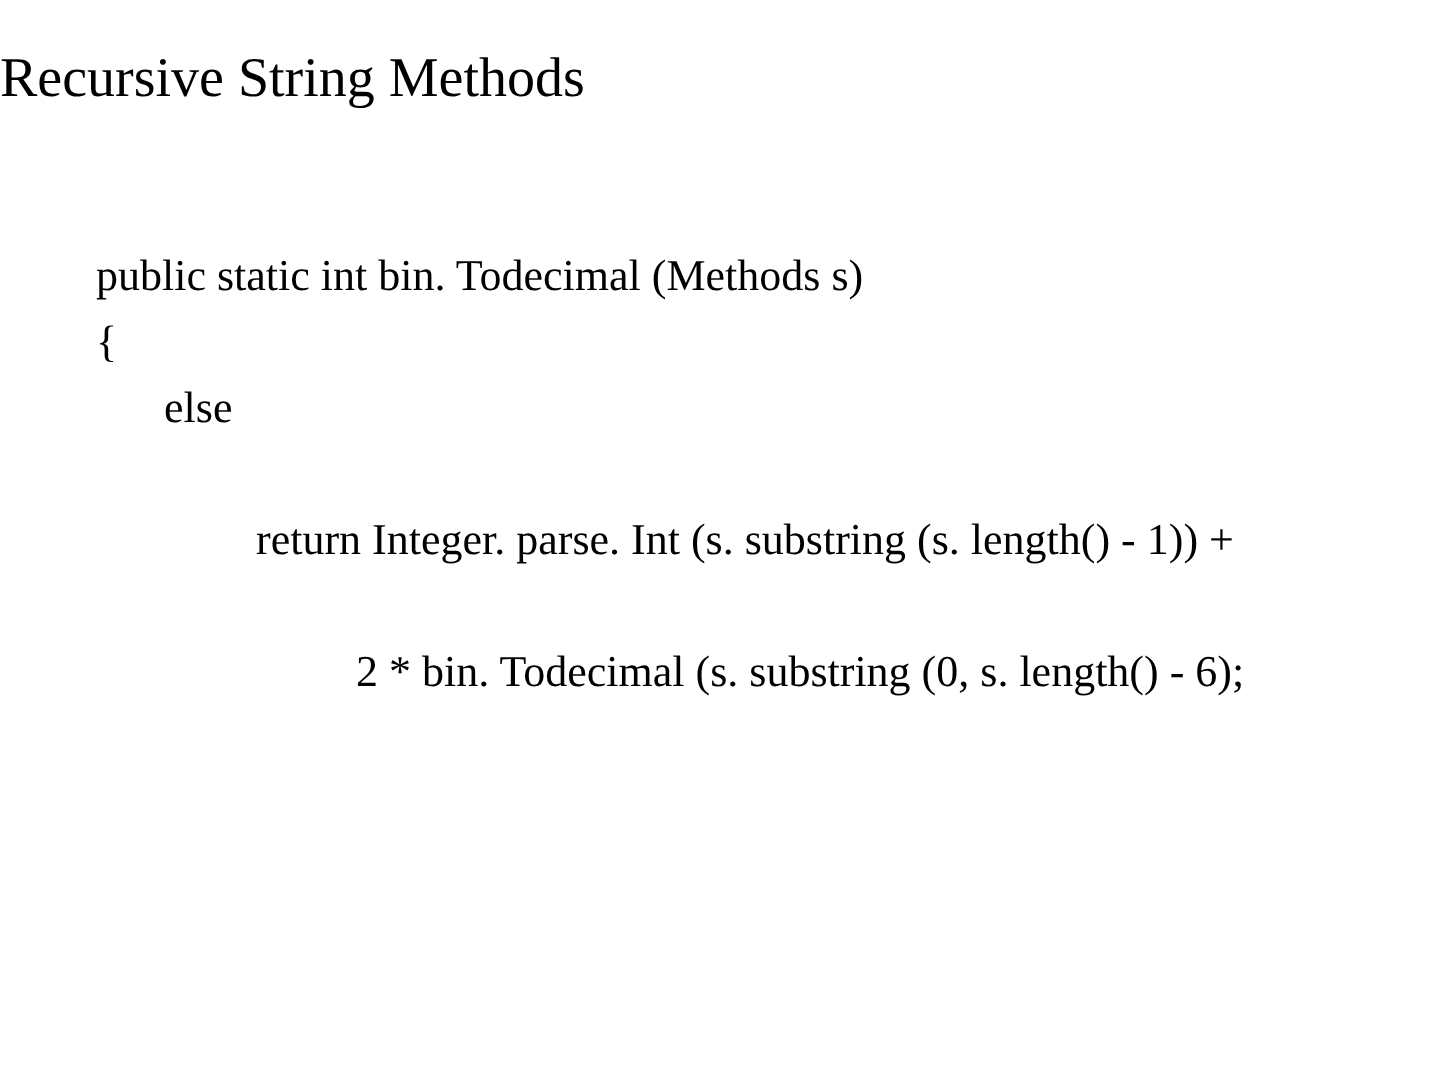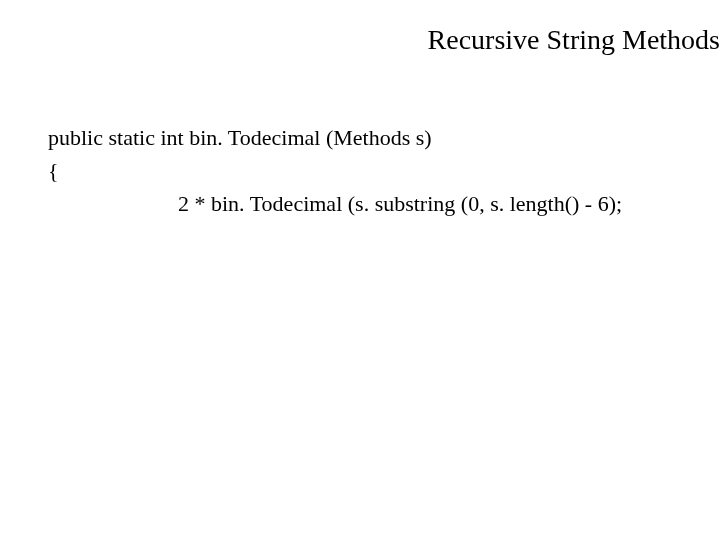--- a/index.html
+++ b/index.html
@@ -15,21 +15,21 @@
     position: relative;
     width: 720px;
     height: 540px;
     box-sizing: border-box;
   }
   .title {
     position: absolute;
     top: 24px;
     left: 0;
     width: 720px;
-    text-align: right;
+    text-align: left;
     font-size: 28px;
   }
   .body {
     position: absolute;
     top: 88px;
     left: 48px;
     right: 48px;
     font-size: 22px;
     line-height: 1.5;
     white-space: pre;
@@ -40,17 +40,19 @@
 </style>
 </head>
 <body>
 
 <div class="slide">
   <div class="title">Recursive String Methods</div>
 
   <div class="body">
 <span>public static int bin. Todecimal (Methods s)</span>
 <span>{</span>
+<span class="indent1">else</span>
+<span class="indent2">return Integer. parse. Int (s. substring (s. length() - 1)) +</span>
 <span class="indent3">2 * bin. Todecimal (s. substring (0, s. length() - 6);</span>
 
 
   </div>
 </div>
 
 </body></html>

